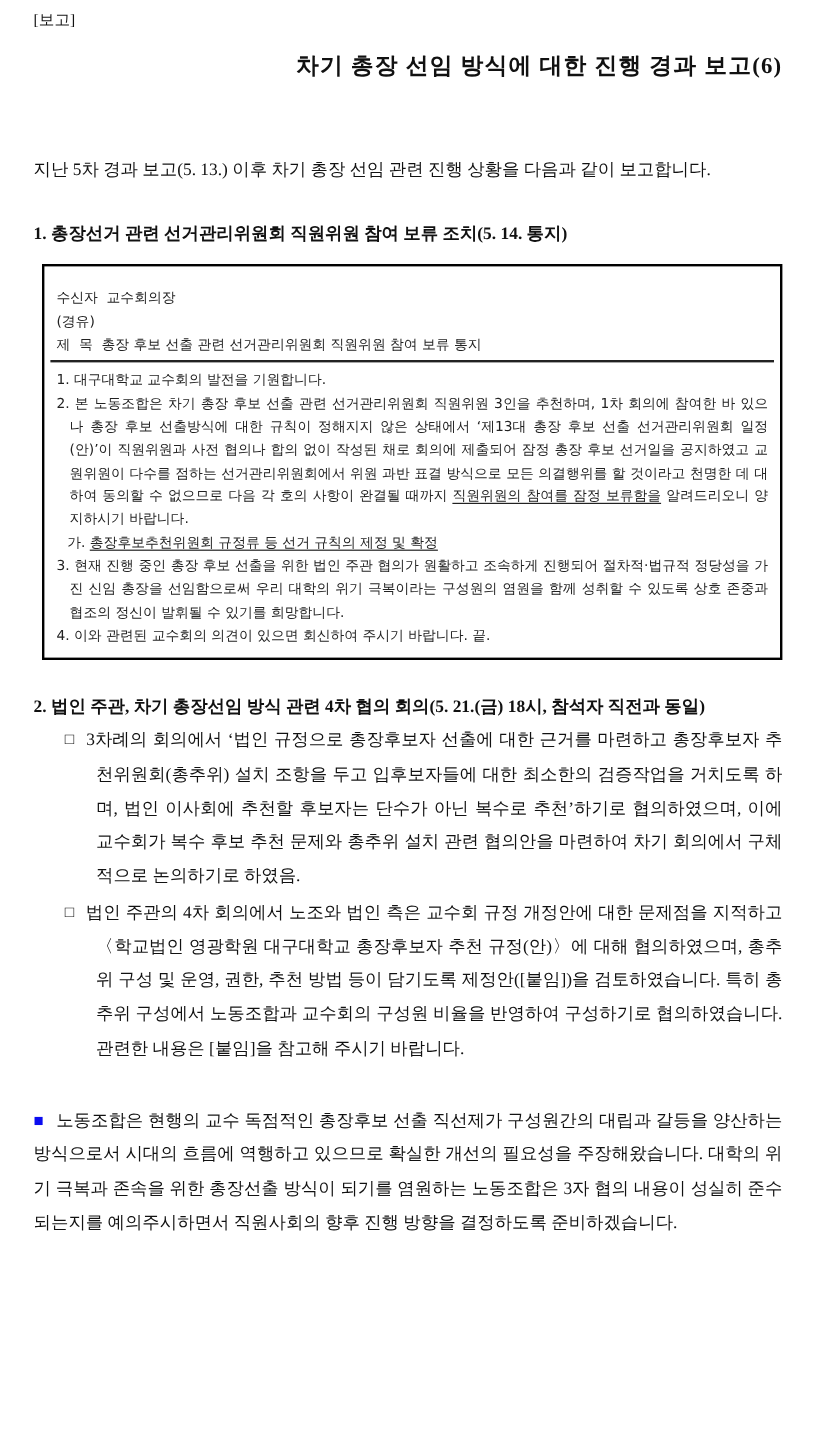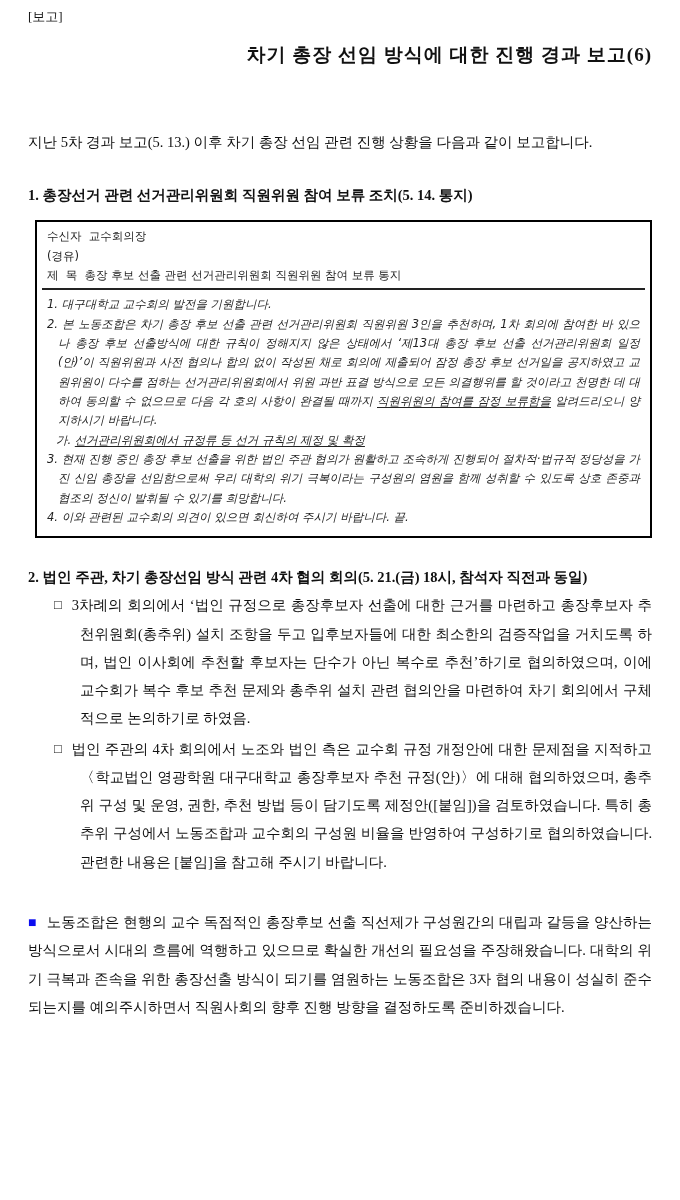--- a/index.html
+++ b/index.html
@@ -17,27 +17,27 @@
 
   .sec-head { font-size:14.5px; font-weight:bold; margin:28px 0 0 0; line-height:1.6;font-family:Liberation Serif, serif; }
   .bullet {
     font-size:14.5px; line-height:1.95; text-align:justify;
     margin:2px 0 0 0; padding-left:52px; text-indent:-26px;
   }
   .bullet .bmark { font-size:13px; margin-right:9px; position:relative; top:-1px; }
 
   .notice-box {
     margin:13px 0 0 7px; border:2px solid #000;
-    padding:5px 10px 9px 10px;
+    padding:17px 10px 9px 10px;
     font-family:"DejaVu Sans","Liberation Sans",sans-serif;
     font-size:11.5px; color:#222; line-height:1.68;
   }
   .nb-head { white-space:pre-wrap; }
   .nb-rule { border:none; border-bottom:2px solid #222; margin:3px -5px 5px -5px; }
-  .nb-item { padding-left:11px; text-indent:-11px; text-align:justify; margin:0;font-style:italic; }
+  .nb-item { padding-left:11px; text-indent:-11px; text-align:justify; margin:0; }
   .nb-sub  { margin-left:9px; padding-left:18px; text-indent:-18px; }
   .notice-box u { text-underline-offset:2px; }
 
   .closing { margin:32px 0 0 0; font-size:14.5px; line-height:1.95; text-align:justify; }
   .blue-square { color:#0b0cf0; font-size:14px; margin-right:10px; }
 </style>
 </head>
 <body>
 
 <div class="page">
@@ -52,21 +52,21 @@
     <h2 class="sec-head">1. 총장선거 관련 선거관리위원회 직원위원 참여 보류 조치(5. 14. 통지)</h2>
   </div>
 
   <div class="notice-box">
     <div class="nb-head">수신자  교수회의장</div>
     <div class="nb-head">(경유)</div>
     <div class="nb-head">제  목  총장 후보 선출 관련 선거관리위원회 직원위원 참여 보류 통지</div>
     <hr class="nb-rule">
     <p class="nb-item">1. 대구대학교 교수회의 발전을 기원합니다.</p>
     <p class="nb-item"><span>2. 본 노동조합은 차기 총장 후보 선출 관련 선거관리위원회 직원위원 3인을 추천하며, 1차 회의에 참여한 바 있으나 총장 후보 선출방식에 대한 규칙이 정해지지 않은 상태에서 ‘제13대 총장 후보 선출 선거관리위원회 일정(안)’이 직원위원과 사전 협의나 합의 없이 작성된 채로 회의에 제출되어 잠정 총장 후보 선거일을 공지하였고 교원위원이 다수를 점하는 선거관리위원회에서 위원 과반 표결 방식으로 모든 의결행위를 할 것이라고 천명한 데 대하여 동의할 수 없으므로 다음 각 호의 사항이 완결될 때까지 </span><u>직원위원의 참여를 잠정 보류함을</u><span> 알려드리오니 양지하시기 바랍니다.</span></p>
-    <p class="nb-item nb-sub"><span>가. </span><u>선거관리위원회에서 규정류 등 선거 규칙의 제정 및 확정</u></p>
+    <p class="nb-item nb-sub"><span>가. </span><u>총장후보추천위원회 규정류 등 선거 규칙의 제정 및 확정</u></p>
     <p class="nb-item">3. 현재 진행 중인 총장 후보 선출을 위한 법인 주관 협의가 원활하고 조속하게 진행되어 절차적·법규적 정당성을 가진 신임 총장을 선임함으로써 우리 대학의 위기 극복이라는 구성원의 염원을 함께 성취할 수 있도록 상호 존중과 협조의 정신이 발휘될 수 있기를 희망합니다.</p>
     <p class="nb-item">4. 이와 관련된 교수회의 의견이 있으면 회신하여 주시기 바랍니다.  끝.</p>
   </div>
 
   <div>
     <h2 class="sec-head">2. 법인 주관, 차기 총장선임 방식 관련 4차 협의 회의(5. 21.(금) 18시, 참석자 직전과 동일)</h2>
     <p class="bullet"><span class="bmark">□</span><span>3차례의 회의에서 ‘법인 규정으로 총장후보자 선출에 대한 근거를 마련하고 총장후보자 추천위원회(총추위) 설치 조항을 두고 입후보자들에 대한 최소한의 검증작업을 거치도록 하며, 법인 이사회에 추천할 후보자는 단수가 아닌 복수로 추천’하기로 협의하였으며, 이에 교수회가 복수 후보 추천 문제와 총추위 설치 관련 협의안을 마련하여 차기 회의에서 구체적으로 논의하기로 하였음.</span></p>
     <p class="bullet"><span class="bmark">□</span><span>법인 주관의 4차 회의에서 노조와 법인 측은 교수회 규정 개정안에 대한 문제점을 지적하고 〈학교법인 영광학원 대구대학교 총장후보자 추천 규정(안)〉에 대해 협의하였으며, 총추위 구성 및 운영, 권한, 추천 방법 등이 담기도록 제정안([붙임])을 검토하였습니다. 특히 총추위 구성에서 노동조합과 교수회의 구성원 비율을 반영하여 구성하기로 협의하였습니다. 관련한 내용은 [붙임]을 참고해 주시기 바랍니다.</span></p>
   </div>
 

